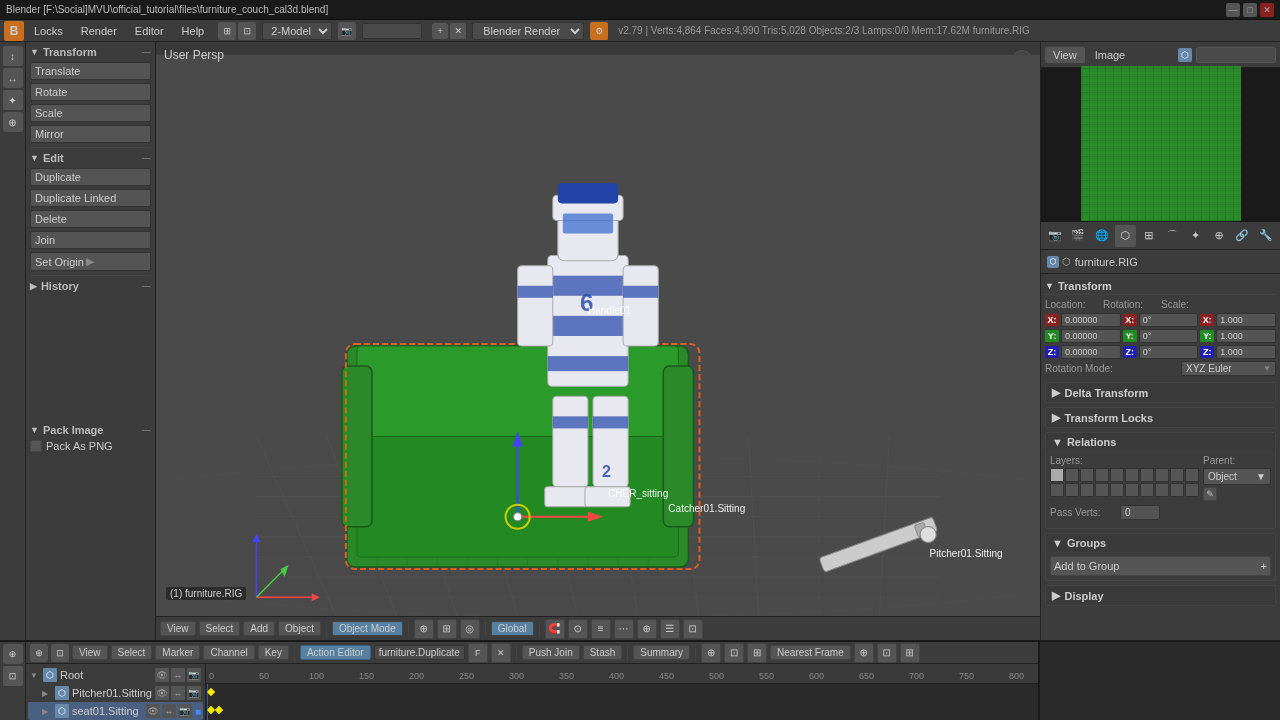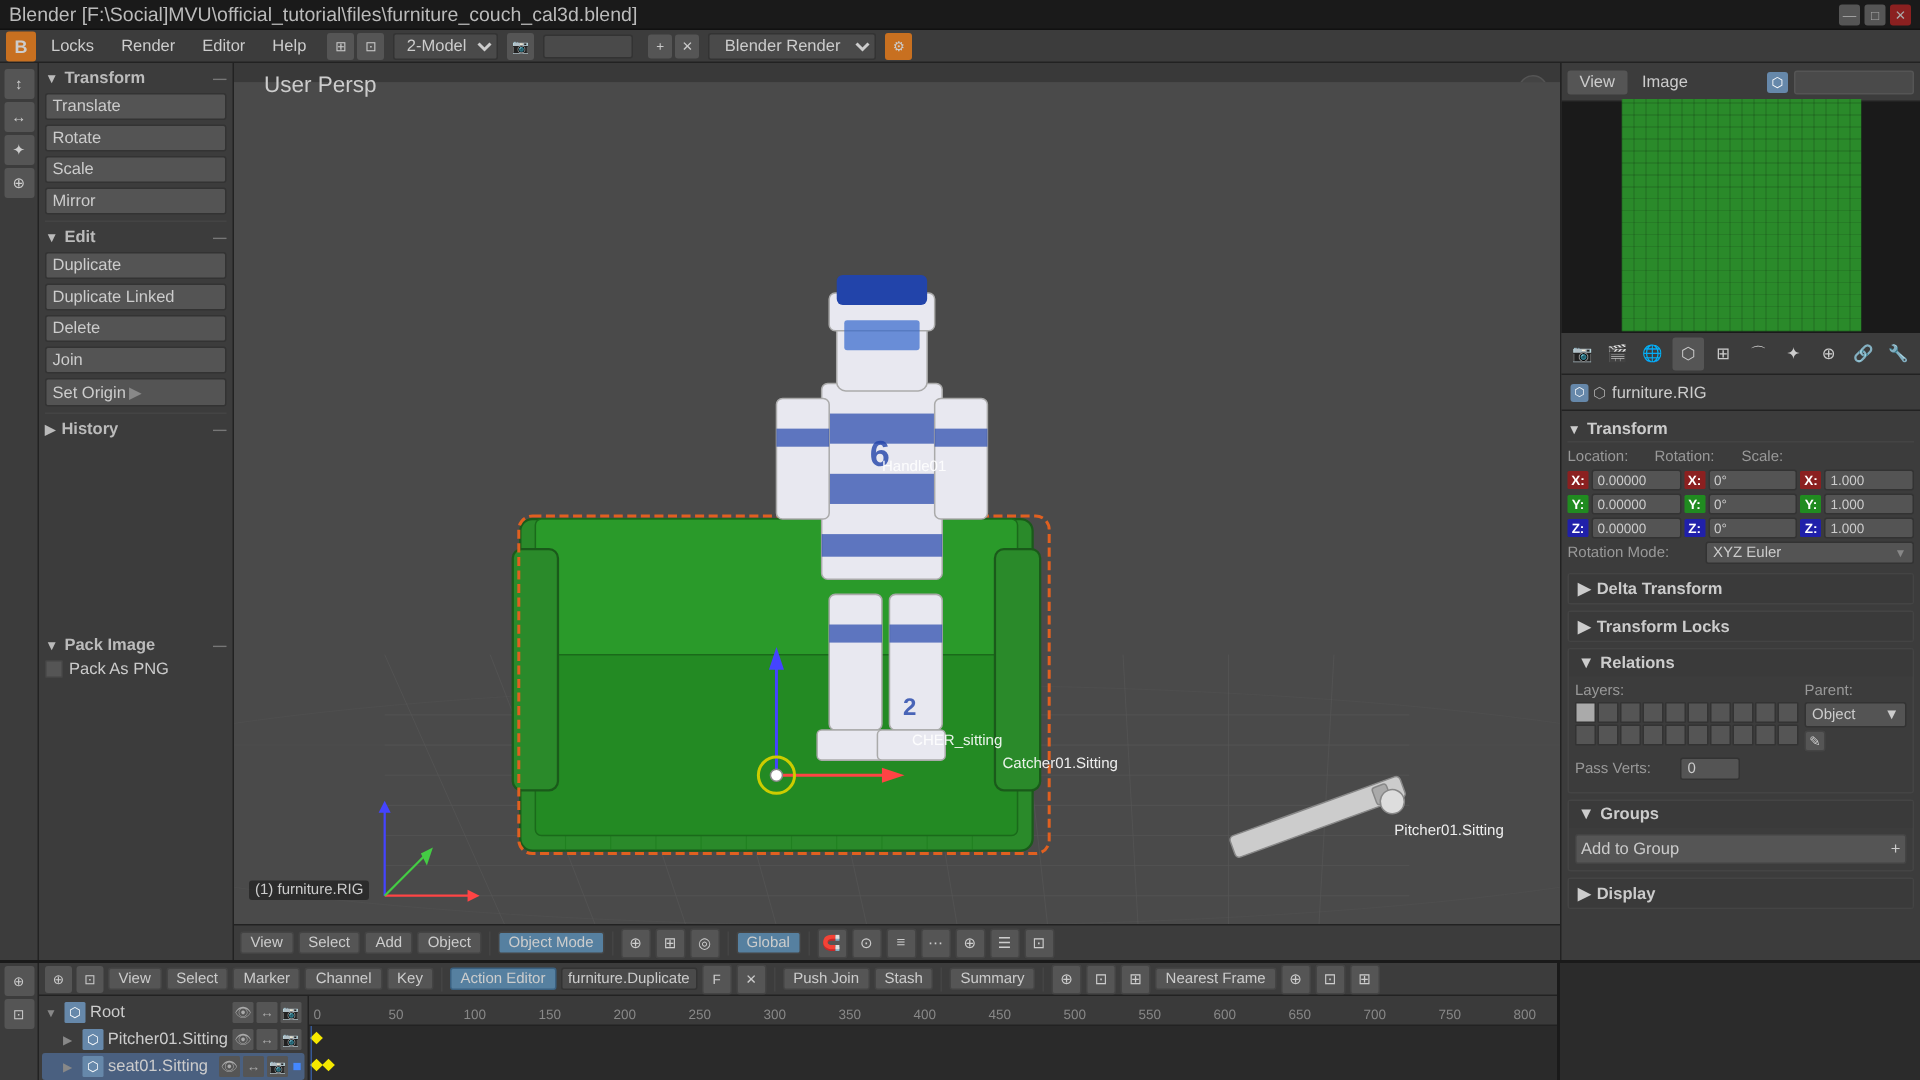--- a/index.html
+++ b/index.html
@@ -17,21 +17,21 @@
     #titlebar {
       width: 100%;
       height: 20px;
       background: #1a1a1a;
       display: flex;
       align-items: center;
       justify-content: space-between;
       padding: 0 6px;
       border-bottom: 1px solid #111;
     }
-    #titlebar .title { font-size: 13px; color: #bbb; }
+    #titlebar .title { font-size: 10px; color: #bbb; }
     #titlebar .winbtns { display: flex; gap: 3px; }
     #titlebar .winbtn {
       width: 14px; height: 14px;
       border-radius: 2px;
       background: #555;
       cursor: pointer;
       display: flex; align-items: center; justify-content: center;
       font-size: 9px; color: #aaa;
     }
     #titlebar .winbtn.close { background: #8b2020; }
@@ -162,22 +162,22 @@
     
     #viewport {
       flex: 1;
       background: #393939;
       position: relative;
       overflow: hidden;
     }
     .viewport-label {
       position: absolute;
       top: 6px;
-      left: 20px;
-      font-size: 15px;
+      left: 8px;
+      font-size: 12px;
       color: #ccc;
       z-index: 10;
     }
 
     
     .viewport-toolbar {
       position: absolute;
       bottom: 0;
       left: 0;
       right: 0;
@@ -276,20 +276,21 @@
       border-bottom: 1px solid #444;
       margin-bottom: 4px;
     }
     .props-section-header .tri { font-size: 9px; }
 
     .props-row {
       display: flex;
       align-items: center;
       margin-bottom: 3px;
       font-size: 10px;
+      gap: 44px;
     }
     .props-label {
       width: 70px;
       color: #999;
       flex-shrink: 0;
     }
     .xyz-label {
       font-size: 9px;
       padding: 1px 2px;
       border-radius: 1px;
@@ -672,20 +673,21 @@
   <div class="toolbar-icon" style="width:18px;height:18px;font-size:9px;">📷</div>
   <input class="mode-selector" style="width: 60px;" readonly="">
   <div style="display:flex;gap:2px;align-items:center;margin-left:4px;">
     <div class="toolbar-icon" style="width:16px;height:16px;font-size:9px;">+</div>
     <div class="toolbar-icon" style="width:16px;height:16px;font-size:9px;">✕</div>
   </div>
   <select class="render-engine">
     <option>Blender Render</option>
   </select>
   <div class="toolbar-icon" style="width:18px;height:18px;font-size:9px;background:#c87020;">⚙</div>
+  <span class="engine-info">v2.79 | Verts:4,864  Faces:4,990  Tris:5,028  Objects:2/3  Lamps:0/0  Mem:17.62M  furniture.RIG</span>
 </div>
 
 <div id="main">
 
   <div id="left-toolbar">
     <div class="toolbar-icon">↕</div>
     <div class="toolbar-icon">↔</div>
     <div class="toolbar-icon">✦</div>
     <div class="toolbar-icon">⊕</div>
   </div>

